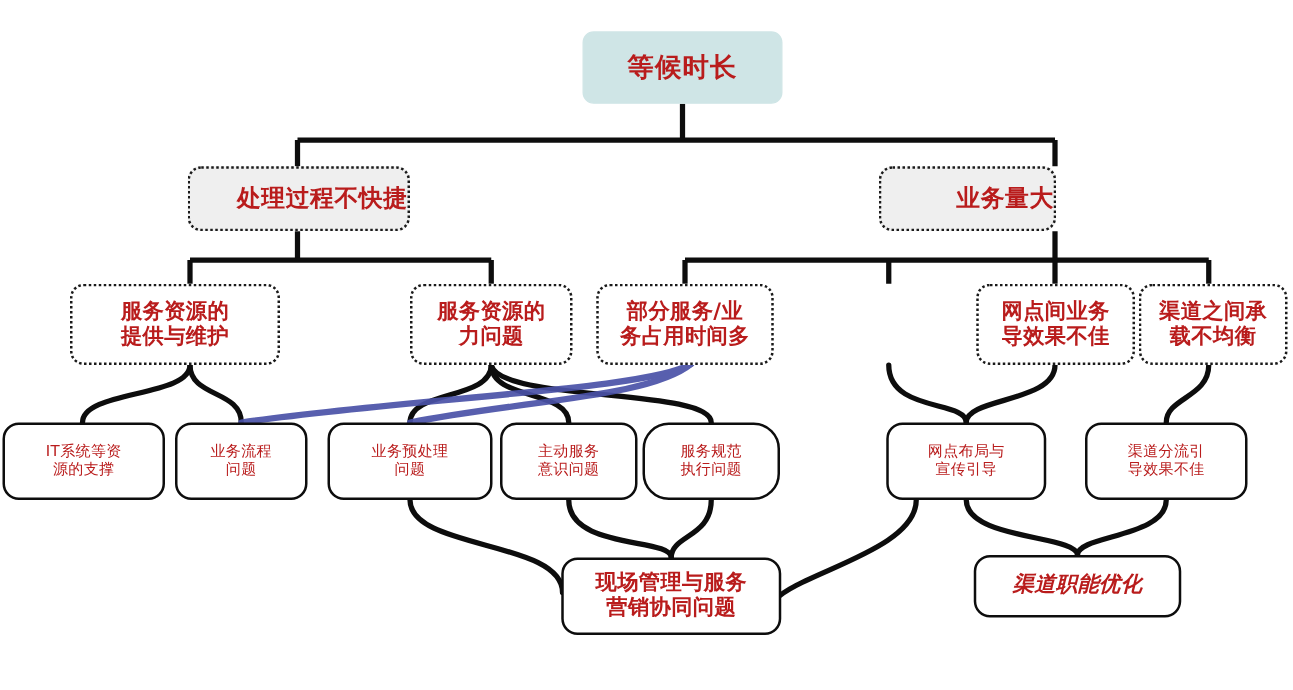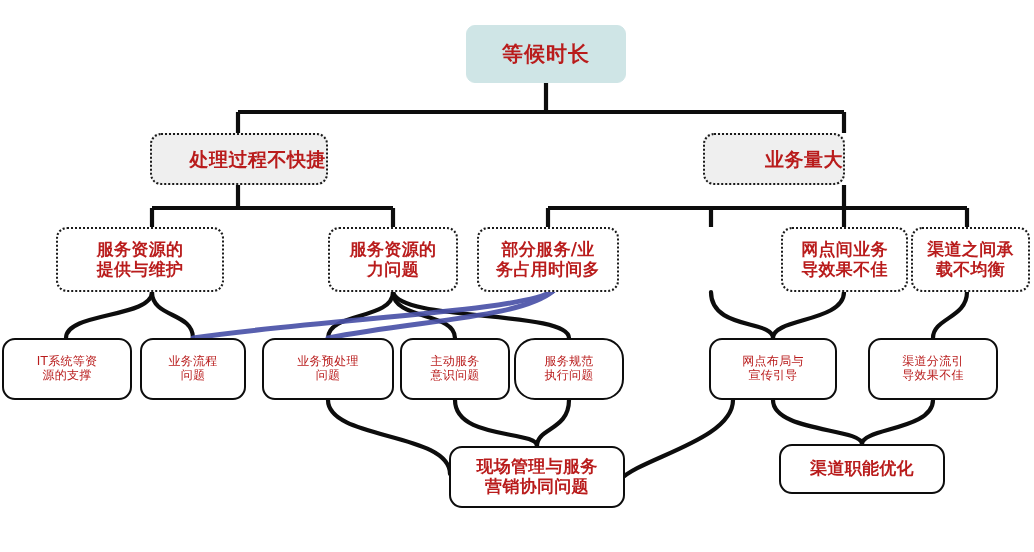--- a/index.html
+++ b/index.html
@@ -139,17 +139,17 @@
   </div>
   <div class="node lvl3" style="left:868px;top:338px;width:130px;height:62px;">
     <span>渠道分流引
 导效果不佳</span>
   </div>
 
   <div class="node lvl4" style="left:449px;top:446px;width:176px;height:62px;text-align:center;">
     <span>现场管理与服务
 营销协同问题</span>
   </div>
-  <div class="node lvl4" style="left:779px;top:444px;width:166px;height:50px;">
+  <div class="node lvl4" style="left:779px;top:444px;width:166px;height:50px;font-style:italic;">
     <span>渠道职能优化</span>
   </div>
 
 </div>
 
 </body></html>

